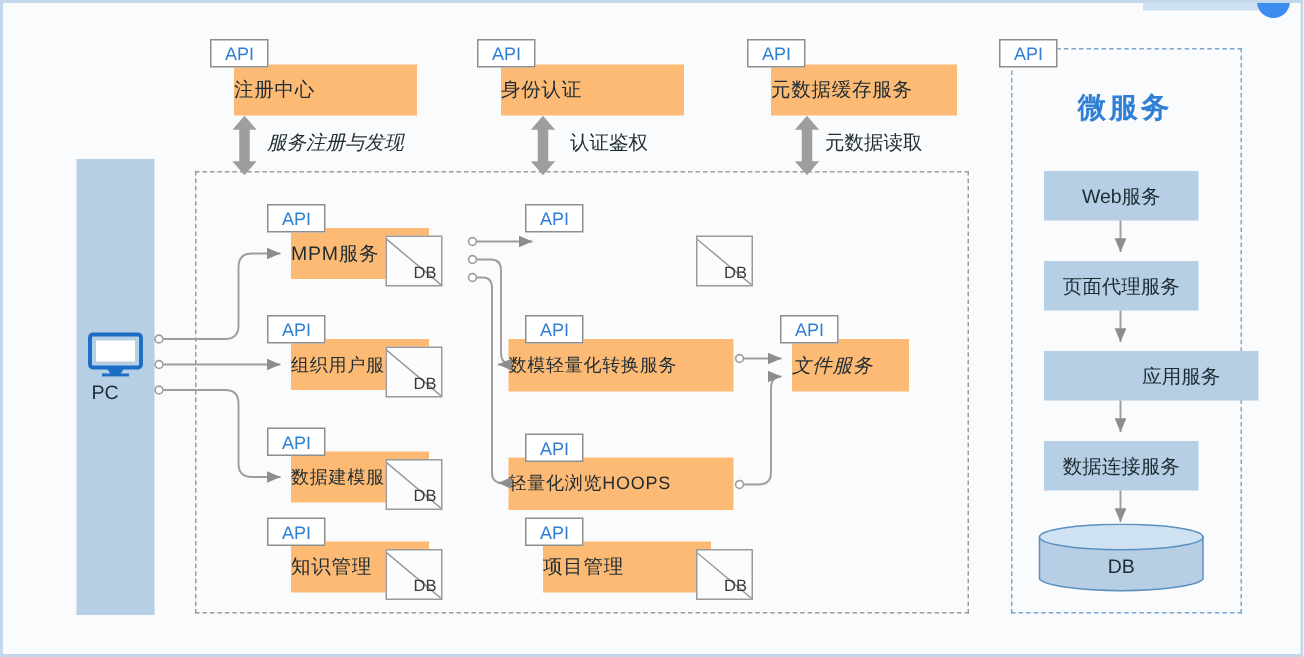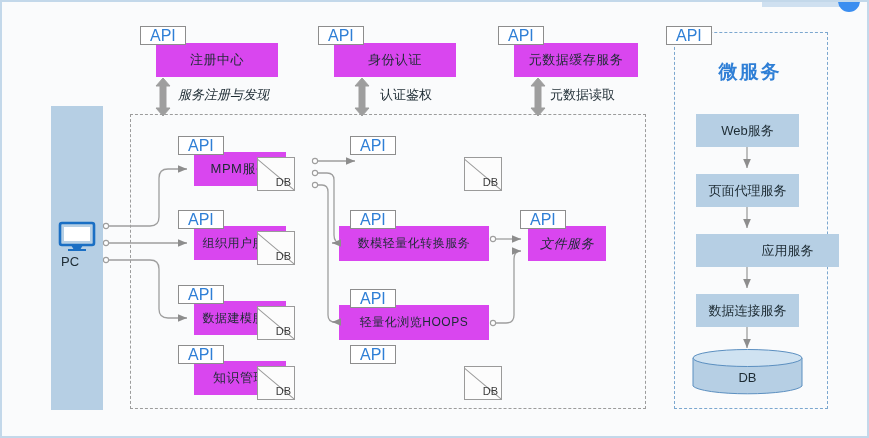--- a/index.html
+++ b/index.html
@@ -4,25 +4,25 @@
 <style>
   html,body{margin:0;padding:0;background:#ffffff;}
   body{font-family:"Liberation Sans","DejaVu Sans",sans-serif;}
   #stage{position:relative;width:869px;height:438px;background:#fafbfc;overflow:hidden;
          border:2px solid #c3d8ea;box-sizing:border-box;}
   .top-notch{position:absolute;top:-12px;left:836px;width:22px;height:22px;border-radius:50%;
              background:#3b8ef0;}
   .top-bar{position:absolute;top:0px;left:760px;width:85px;height:5px;background:#cfe0f0;}
 
   
-  .svc{position:absolute;background:#d946ef;box-sizing:border-box;
-       display:flex;align-items:center;justify-content:center;
+  .svc{position:absolute;background:#fdba74;box-sizing:border-box;
+       display:flex;align-items:center;
        color:#1d2b33;font-size:13px;letter-spacing:.5px;}
   .api-tag{position:absolute;background:#ffffff;border:1px solid #8d8d8d;
-           color:#2f7fd6;font-size:16px;line-height:18px;height:19px;
+           color:#2f7fd6;font-size:12px;line-height:18px;height:19px;
            padding:0 9px;box-sizing:border-box;z-index:6;}
   
   .dbcorner{position:absolute;width:38px;height:34px;background:#fcfcfc;
             border:1px solid #9a9a9a;box-sizing:border-box;overflow:hidden;z-index:5;}
   .dbcorner .diag{position:absolute;left:-6px;top:-4px;width:56px;height:1px;
                   background:#9a9a9a;transform-origin:left top;transform:rotate(40deg);}
   .dbcorner .lbl{position:absolute;right:3px;bottom:2px;font-size:11px;color:#3a3a3a;}
 
   
   .dashbox{position:absolute;border:1px dashed #9c9c9c;box-sizing:border-box;background:transparent;}
@@ -130,20 +130,23 @@
   <div class="svc" style="left:337px;top:224px;width:150px;height:35px;">
     <span style="font-size:12px;">数模轻量化转换服务</span>
   </div>
 
   <div class="api-tag" style="left:348px;top:287px;">API</div>
   <div class="svc" style="left:337px;top:303px;width:150px;height:35px;">
     <span style="font-size:12px;">轻量化浏览HOOPS</span>
   </div>
 
   <div class="api-tag" style="left:348px;top:343px;">API</div>
+  <div class="svc" style="left:360px;top:359px;width:112px;height:34px;">
+    <span>项目管理</span>
+  </div>
   <div class="dbcorner" style="left:462px;top:364px;">
     <div class="diag"></div>
     <div class="lbl">DB</div>
   </div>
 
   <div class="api-tag" style="left:518px;top:208px;">API</div>
   <div class="svc" style="left:526px;top:224px;width:78px;height:35px;font-style:italic;">
     <span>文件服务</span>
   </div>
 

